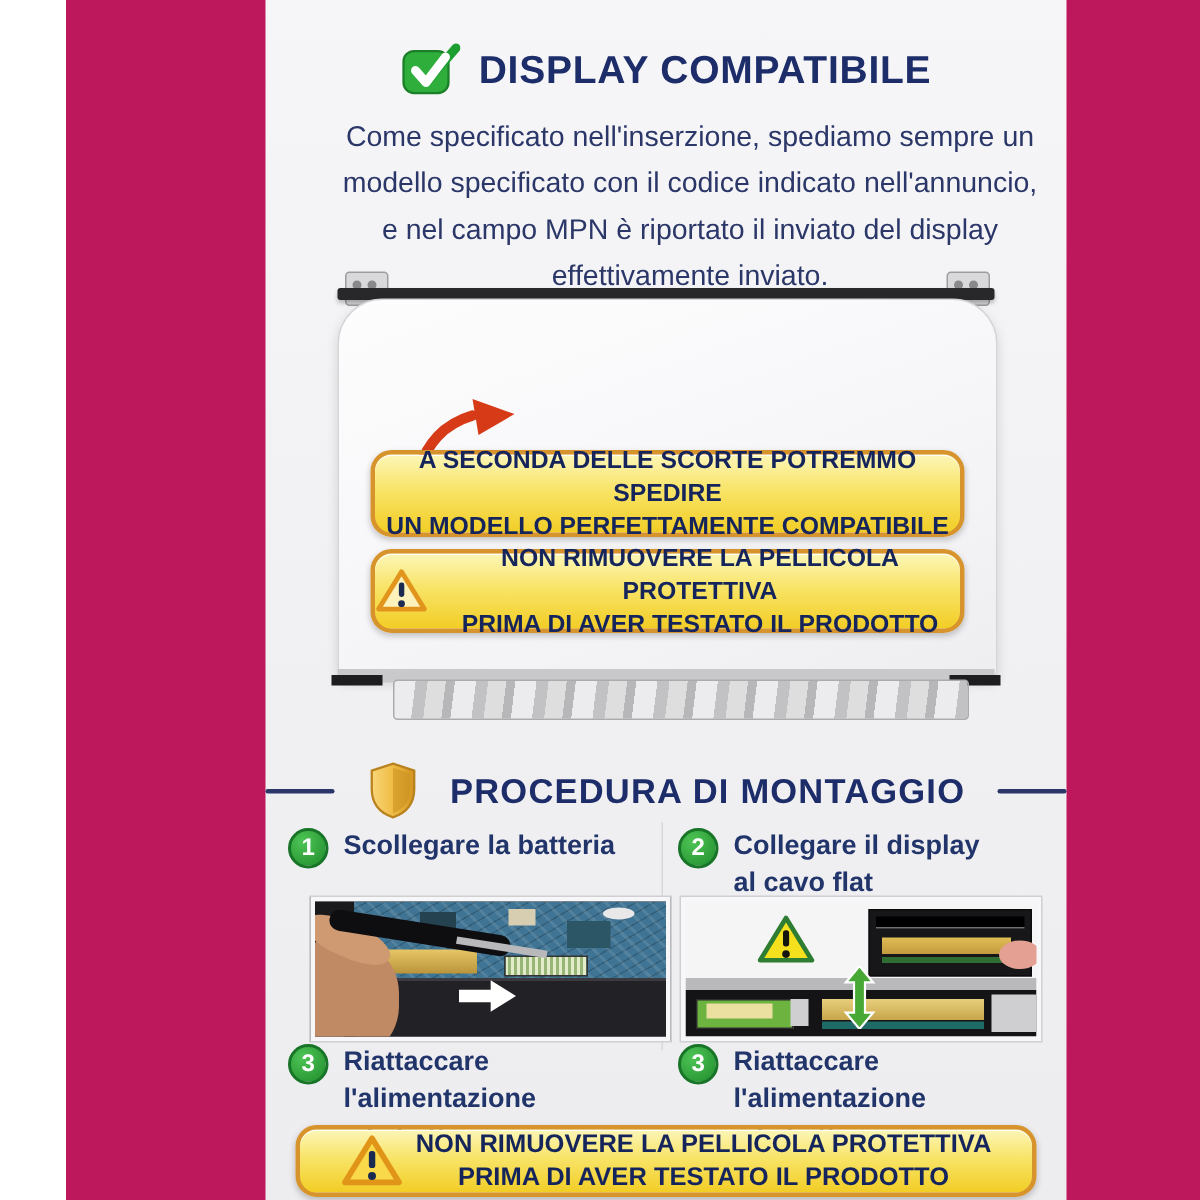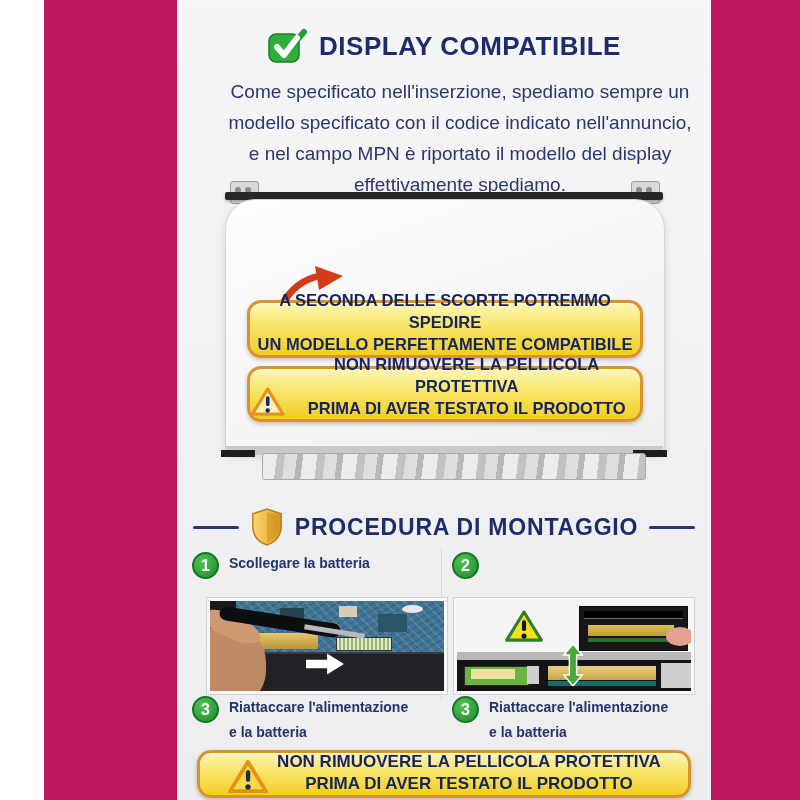--- a/index.html
+++ b/index.html
@@ -28,38 +28,38 @@
              border:1px solid #d5d5d8;border-radius:30px 30px 6px 6px;box-shadow:0 3px 8px rgba(0,0,0,.12);}
   .botband{position:absolute;left:48px;top:446px;width:438px;height:9px;background:#c9c9cc;}
   .botdark{position:absolute;top:450px;width:34px;height:7px;background:#1d1d20;}
   .foil{position:absolute;left:85px;top:453px;width:382px;height:25px;border-radius:3px;
         background:repeating-linear-gradient(97deg,#ececee 0 14px,#c2c2c5 14px 22px,#dededf 22px 34px,#b7b7ba 34px 40px);
         border:1px solid #ababae;}
   .redarrow{position:absolute;left:88px;top:266px;}
   .ybanner{position:absolute;left:70px;width:396px;border:3px solid #d8942c;border-radius:14px;
            background:linear-gradient(180deg,#fcf6b8 0%,#f8e468 45%,#f2cd25 100%);
            box-shadow:inset 0 1px 0 rgba(255,255,255,.85),0 2px 4px rgba(0,0,0,.22);
-           display:flex;align-items:flex-end;justify-content:center;gap:8px;box-sizing:border-box;}
+           display:flex;align-items:center;justify-content:center;gap:8px;box-sizing:border-box;}
   .ybanner .txt{text-align:center;font-weight:bold;font-size:16.5px;line-height:22px;color:#15255c;}
   .banner1{top:300px;height:58px;}
   .banner2{top:366px;height:56px;}
   .fbanner{top:750px;left:20px;width:494px;height:48px;}
   .fbanner .txt{font-size:17px;line-height:22px;}
 
   
-  .sech{position:absolute;top:506px;left:0;width:100%;display:flex;align-items:center;justify-content:center;gap:11px;}
+  .sech{position:absolute;top:506px;left:0;width:100%;display:flex;align-items:center;justify-content:space-between;gap:11px;}
   .rule{width:46px;height:3px;background:#2b3768;border-radius:2px;}
   .sech h2{margin:0;font-size:23px;font-weight:bold;color:#1d2d69;letter-spacing:.8px;}
   .coldiv{position:absolute;left:264px;top:548px;width:1px;height:152px;background:#d7d7da;}
 
   .step{position:absolute;display:flex;gap:10px;align-items:flex-start;width:252px;}
   .badge{flex:0 0 auto;width:27px;height:27px;border-radius:50%;margin-top:1px;
          background:radial-gradient(circle at 35% 30%,#4ec455,#1f8c2c);border:2px solid #187427;
          color:#fff;font-weight:bold;font-size:16px;display:flex;align-items:center;justify-content:center;box-sizing:border-box;}
-  .slab{font-weight:bold;font-size:14px;line-height:25px;color:#22356b;}
+  .slab{font-weight:bold;font-size:18px;line-height:25px;color:#22356b;}
   .s1{left:15px;top:551px;} .s2{left:275px;top:551px;} .s3a{left:15px;top:695px;} .s3b{left:275px;top:695px;}
 
   
   .photo{position:absolute;top:598px;width:234px;height:90px;border:3px solid #f7f7f9;
          box-shadow:0 0 0 1px #d0d0d3;overflow:hidden;background:#242428;}
   .photoL{left:30px;} .photoR{left:277px;background:#f4f4f5;}
   .photo *{position:absolute;}
   
   .pcb{left:11%;top:0;width:89%;height:58%;background:#3f7494;
        background-image:repeating-linear-gradient(45deg,rgba(255,255,255,.10) 0 2px,transparent 2px 7px),
@@ -107,22 +107,22 @@
         <rect x="2" y="6" width="30" height="28" rx="7" fill="#2fae3c" stroke="#1b7f28" stroke-width="1.5"></rect>
         <path d="M10 19 L17 27 L37 4" fill="none" stroke="#1d9e31" stroke-width="6" stroke-linecap="round" stroke-linejoin="round"></path>
         <path d="M10 19 L17 27 L30 10" fill="none" stroke="#ffffff" stroke-width="6" stroke-linecap="round" stroke-linejoin="round"></path>
       </svg>
       <h1>DISPLAY COMPATIBILE</h1>
     </div>
 
     <div class="intro">
       <span>Come specificato nell'inserzione, spediamo sempre un</span>
       <span>modello specificato con il codice indicato nell'annuncio,</span>
-      <span>e nel campo MPN è riportato il modello del display</span>
-      <span>effettivamente spediamo.</span>
+      <span>e nel campo MPN è riportato il inviato del display</span>
+      <span>effettivamente inviato.</span>
     </div>
 
     <div class="bracket" style="left:53px;top:181px;">
         <i class="h1"></i>
         <i class="h2"></i>
       </div>
     <div class="bracket" style="left:454px;top:181px;">
         <i class="h1"></i>
         <i class="h2"></i>
       </div>
@@ -177,20 +177,24 @@
     <div class="coldiv"></div>
 
     <div class="step s1">
       <div class="badge">1</div>
       <div class="slab">
         <div>Scollegare la batteria</div>
       </div>
     </div>
     <div class="step s2">
       <div class="badge">2</div>
+      <div class="slab">
+        <div>Collegare il display</div>
+        <div>al cavo flat</div>
+      </div>
     </div>
 
     <div class="photo photoL">
       <div class="pcb"></div>
       <div class="cmp1"></div>
         <div class="cmp2"></div>
         <div class="cmp3"></div>
         <div class="cmp4"></div>
       <div class="goldflex"></div>
       <div class="conn"></div>

